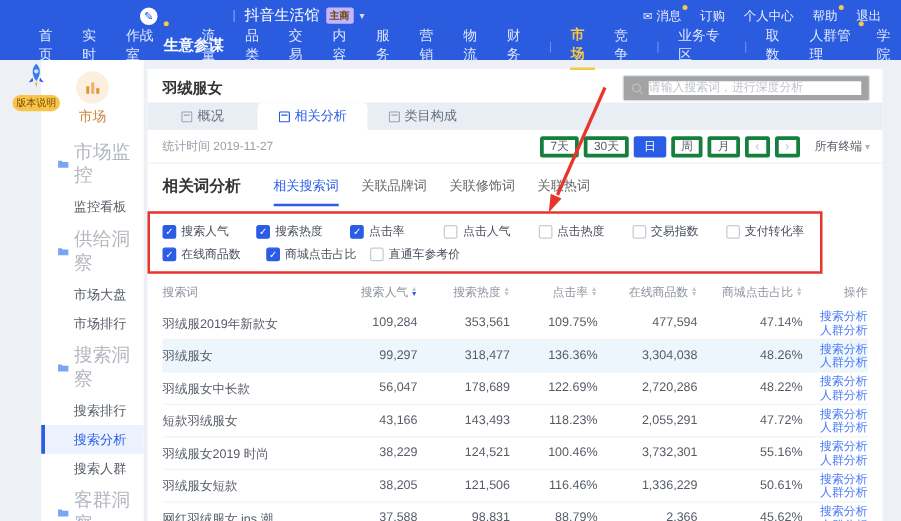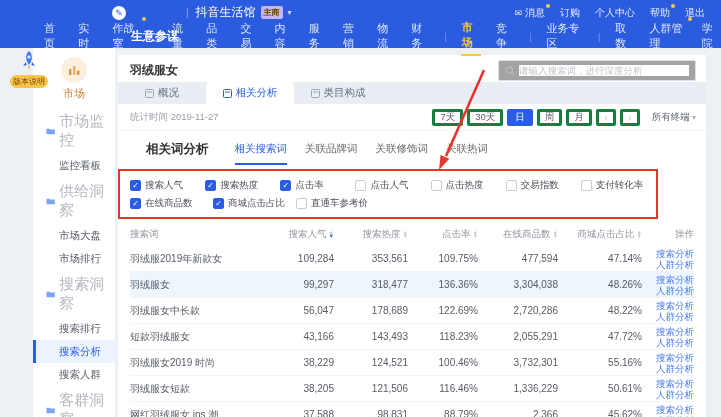--- a/index.html
+++ b/index.html
@@ -13,21 +13,21 @@
   .logo-ic { width:14px; height:14px; background:#fff; border-radius:50%; color:#2b5ce0;
     font-size:9px; display:flex; align-items:center; justify-content:center; }
   .app-name { font-weight:bold; font-size:12px;margin-top:48px; }
   .ldiv { color:rgba(255,255,255,.45); margin:0 2px; font-size:10px; }
   .prod { font-size:12px; }
   .badge { background:#c4b5fd; color:#6b4300; font-size:8px; padding:1px 3px; border-radius:2px; font-weight:bold; }
   .hcaret { color:rgba(255,255,255,.8); font-size:8px; }
   .util { margin-left:auto; display:flex; gap:15px; padding-right:16px; }
   .util-item { color:#e8edff; font-size:10px; position:relative; cursor:pointer; display:flex; align-items:center; gap:3px; }
   .dot { position:absolute; top:-2px; right:-5px; width:4px; height:4px; border-radius:50%; background:#f7c843; }
-  .hrow2 { height:23px; display:flex; align-items:center; padding-left:43px; gap:14px; }
+  .hrow2 { height:23px; display:flex; align-items:center; padding-left:30px; gap:14px; }
   .nav-item { color:#dfe7ff; font-size:11px; position:relative; cursor:pointer; padding:2px 1px 4px; }
   .nav-item.active { color:#f7c843; border-bottom:2px solid #f7c843; font-weight:bold; }
   .nav-div { color:rgba(255,255,255,.35); font-size:9px; }
 
   
   .float-help { position:absolute; left:6px; top:50px; width:46px; text-align:center; z-index:6; }
   .fh-badge { background:#f8c54a; color:#7a4a00; font-size:8px; border-radius:7px; padding:1px 3px; margin-top:1px; display:inline-block; }
 
   
   .sidebar { position:absolute; left:33px; top:48px; width:82px; height:369px; background:#fff; z-index:4; }
@@ -56,21 +56,21 @@
   .info-row { height:27px; display:flex; align-items:center; padding:0 10px 0 12px; border-bottom:1px solid #f0f2f5; }
   .stat-time { color:#9aa0a8; font-size:9.5px; }
   .date-ctl { margin-left:auto; display:flex; align-items:center; gap:4px; }
   .dbtn { min-width:20px; height:17px; padding:0 5px; border:3px solid #15803d; border-radius:2px; background:#fff;
     color:#5a6068; font-size:9.5px; display:flex; align-items:center; justify-content:center; cursor:pointer; }
   .dbtn.active { background:#2b5ce6; border-color:#2b5ce6; color:#fff; }
   .dbtn.navb { color:#b8bdc6; }
   .terminal { margin-left:8px; color:#5a6068; font-size:9.5px; cursor:pointer; }
   .terminal .tc { color:#b0b5bd; font-size:8px; }
 
-  .section-row { display:flex; align-items:flex-end; padding:10px 28px 0; gap:26px; }
+  .section-row { display:flex; align-items:flex-end; padding:10px 12px 0; gap:26px; }
   .section-title { font-size:12.5px; font-weight:bold; color:#333; padding-bottom:7px; }
   .subtabs { display:flex; gap:18px; }
   .subtab { font-size:10.5px; color:#666; padding-bottom:7px; cursor:pointer; border-bottom:2px solid transparent; }
   .subtab.active { color:#2b5ce6; border-bottom:2px solid #2b5ce6; }
 
   .filter-box { margin:4px 48px 0 0; border:2px solid #e8352b; padding:5px 0 5px 10px; }
   .cb-row { display:flex; }
   .cb { display:flex; align-items:center; gap:4px; width:83px; padding:2.5px 0; cursor:pointer; }
   .cb .box { width:11px; height:11px; border:1px solid #c8ccd4; border-radius:2px; background:#fff;
     color:#fff; font-size:8px; line-height:9px; text-align:center; flex:none; }

